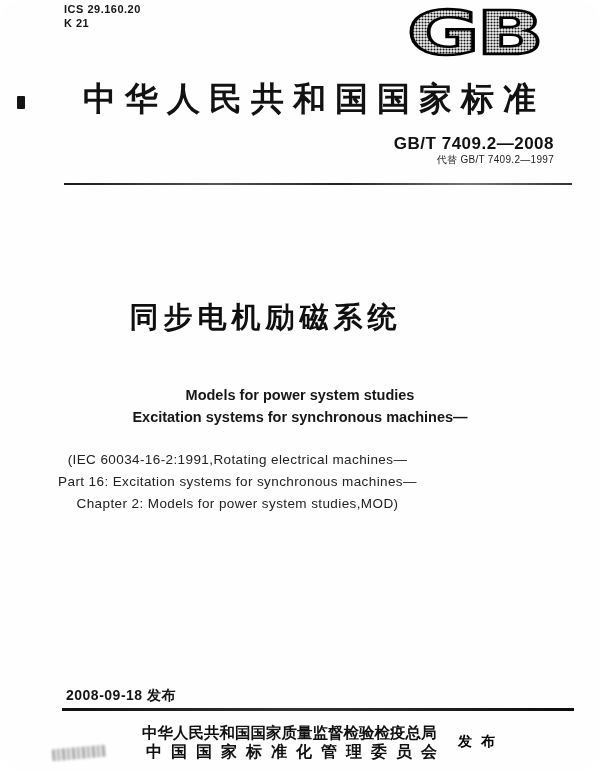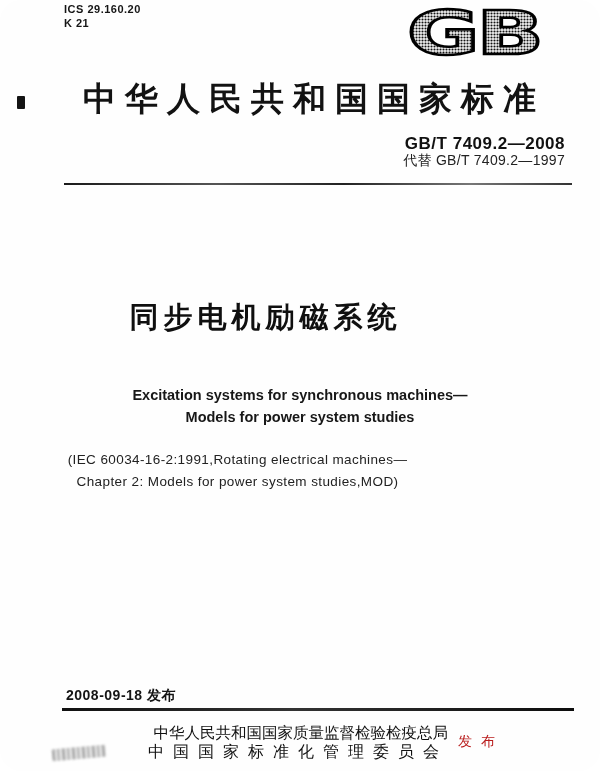--- a/index.html
+++ b/index.html
@@ -31,23 +31,23 @@
 
   
   .national-title {
     position: absolute; left: 60px; top: 80px; width: 508px;
     font-weight: bold; font-size: 33px; line-height: 38px;
     letter-spacing: 9px; text-align: center; white-space: nowrap;
     color: #121212;
   }
 
   
-  .std-no-block { position: absolute; right: 35px; top: 135px; text-align: right; }
+  .std-no-block { position: absolute; right: 46px; top: 135px; text-align: right; }
   .std-no { font-size: 17px; font-weight: bold; letter-spacing: 0.5px; line-height: 18px; color: #111; }
-  .std-replaces { font-size: 14px; line-height: 14px; color: #222; letter-spacing: 0.3px; }
+  .std-replaces { font-size: 10px; line-height: 14px; color: #222; letter-spacing: 0.3px; }
 
   .rule-top {
     position: absolute; left: 64px; right: 28px; top: 183px; height: 2px;
     background: linear-gradient(to right, #1a1a1a 0%, #555 30%, #222 55%, #777 80%, #333 100%);
   }
 
   
   .cn-title {
     position: absolute; left: 0; top: 296px; width: 531px;
     text-align: center; font-weight: bold; font-size: 29px; line-height: 42px;
@@ -75,28 +75,28 @@
     font-size: 14px; font-weight: bold; letter-spacing: 0.5px; color: #141414;
   }
   .rule-bottom {
     position: absolute; left: 62px; right: 26px; top: 708px; height: 2.5px;
     background: linear-gradient(to right, #111 0%, #333 45%, #0d0d0d 100%);
   }
 
   
   .issuer-block {
     position: absolute; left: 142px; top: 724px; width: 306px;
-    text-align: right; font-weight: normal; color: #101010;
+    text-align: left; font-weight: bold; color: #101010;
     font-family: "Liberation Serif", "DejaVu Serif", serif;
   }
   .issuer-line1 { font-size: 15.5px; line-height: 18px; letter-spacing: 0px; white-space: nowrap; }
   .issuer-line2 { font-size: 16px; line-height: 19px; letter-spacing: 9px; white-space: nowrap; text-indent: 4px; }
   .publish-label {
     position: absolute; left: 458px; top: 733px;
-    font-size: 14px; font-weight: normal; letter-spacing: 9px; color: #b91c1c;
+    font-size: 14px; font-weight: bold; letter-spacing: 9px; color: #000000;
   }
 
   
   .scan-mark {
     position: absolute; left: 17px; top: 96px; width: 8px; height: 13px;
     background: #141414; border-radius: 1px;
   }
   .stamp-artifact {
     position: absolute; left: 52px; top: 747px; width: 54px; height: 12px;
     transform: rotate(-5deg);
@@ -133,26 +133,27 @@
 
   <div class="rule-top"></div>
 
   <div class="scan-mark"></div>
 
   <div class="cn-title sans">
     <div>同步电机励磁系统</div>
   </div>
 
   <div class="en-title serif">
+    <div>Models for power system studies</div>
     <div>Excitation systems for synchronous machines—</div>
-    <div>Models for power system studies</div>
   </div>
 
   <div class="iec-block serif">
     <div>(IEC 60034-16-2:1991,Rotating electrical machines—</div>
+    <div>Part 16: Excitation systems for synchronous machines—</div>
     <div>Chapter 2: Models for power system studies,MOD)</div>
   </div>
 
   <div class="date-row sans">
     <span>2008-09-18 发布</span>
   </div>
 
   <div class="rule-bottom"></div>
 
   <div class="issuer-block">

